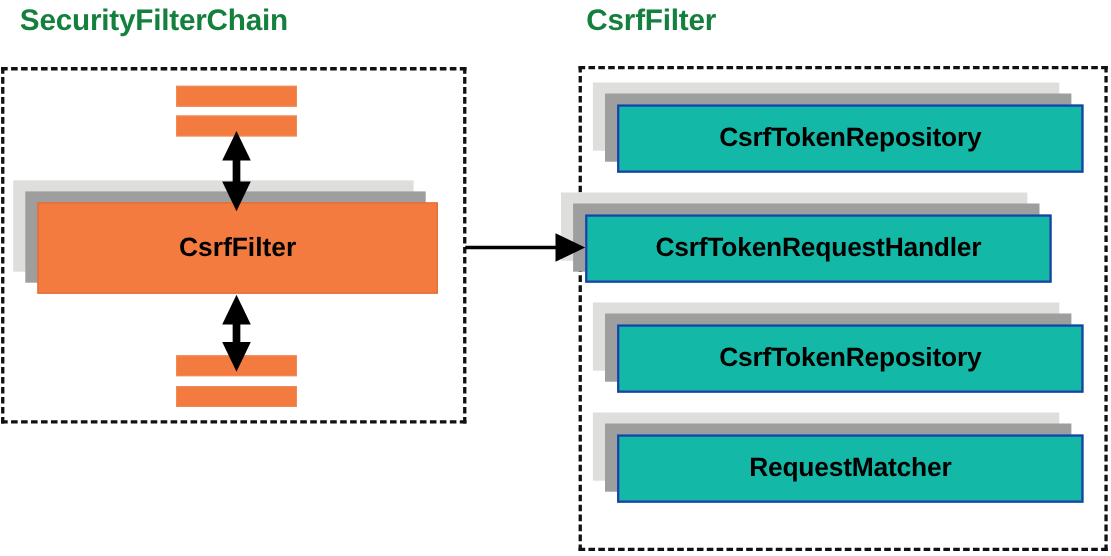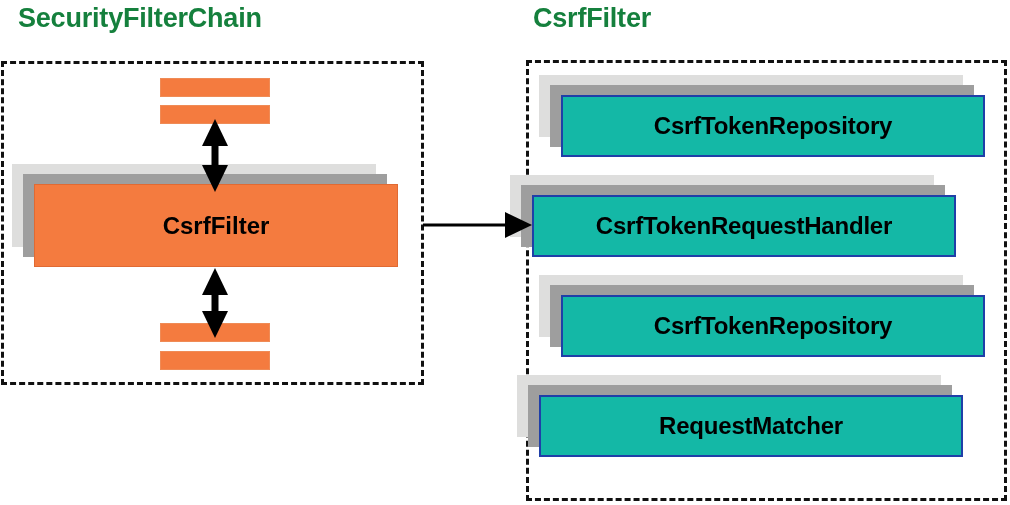--- a/index.html
+++ b/index.html
@@ -92,21 +92,21 @@
     font-family: "Liberation Sans", sans-serif;
     font-weight: bold;
     font-size: 24px;
     color: #000000;
     letter-spacing: -0.2px;
     white-space: nowrap;
   }
   #blue-0 { left: 539px; top: 75px; }
   #blue-1 { left: 510px; top: 175px; }
   #blue-2 { left: 539px; top: 275px; }
-  #blue-3 { left: 517px; top: 375px; }
+  #blue-3 { left: 539px; top: 375px; }
 
   
   .filter-bar {
     position: absolute;
     background: #f47b3f;
     border: 1px solid #ef8b56;
     box-sizing: border-box;
     width: 110px;
     height: 19px;
     left: 160px;

